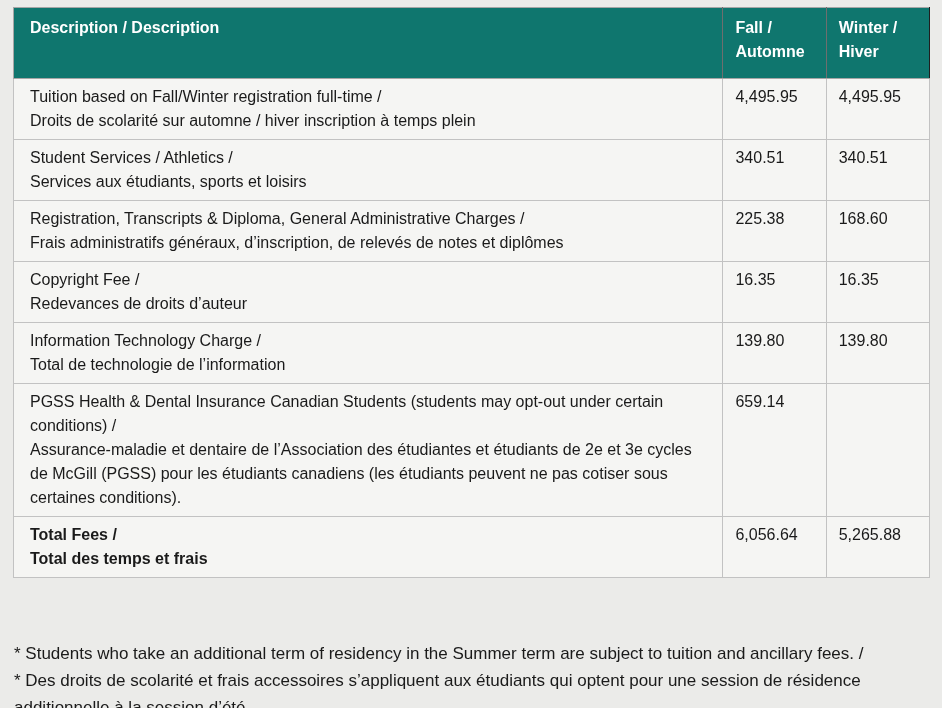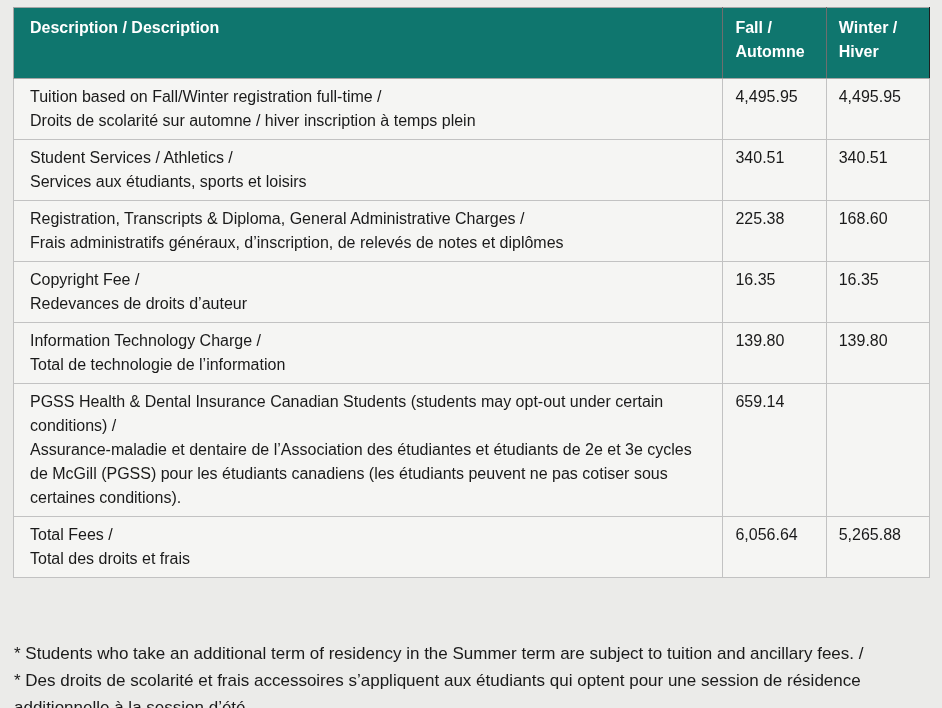--- a/index.html
+++ b/index.html
@@ -46,21 +46,21 @@
   }
   table.fee-table td.amount {
     padding-left: 12px;
     padding-bottom: 24px;
     white-space: nowrap;
     margin-top: 12px;
   }
   col.col-desc   { width: 727px; }
   col.col-fall   { width: 97px;  }
   col.col-winter { width: 93px;  }
-  tr.total-row td.desc-cell { font-weight: normal; }
+  tr.total-row td.desc-cell { font-weight: bold; }
   .footnote {
     position: absolute;
     left: 14px; top: 640px;
     width: 912px;
     font-size: 17px;
     line-height: 27px;
     color: #1a1a1a;
   }
 </style>
 </head>
@@ -135,21 +135,21 @@
         <div>Assurance-maladie et dentaire de l’Association des étudiantes et étudiants de 2e et 3e cycles de McGill (PGSS) pour les étudiants canadiens (les étudiants peuvent ne pas cotiser sous certaines conditions).</div>
       </td>
       <td class="amount">659.14</td>
       <td class="amount"></td>
     </tr>
       </tbody>
     <tbody>
       <tr class="total-row">
         <td class="desc-cell">
           <div>Total Fees /</div>
-          <div>Total des droits et frais</div>
+          <div>Total des temps et frais</div>
         </td>
         <td class="amount">6,056.64</td>
         <td class="amount">5,265.88</td>
       </tr>
     </tbody>
   </table>
 
   <div class="footnote">
     <span>* Students who take an additional term of residency in the Summer term are subject to tuition and ancillary fees. /</span>
     <br>

